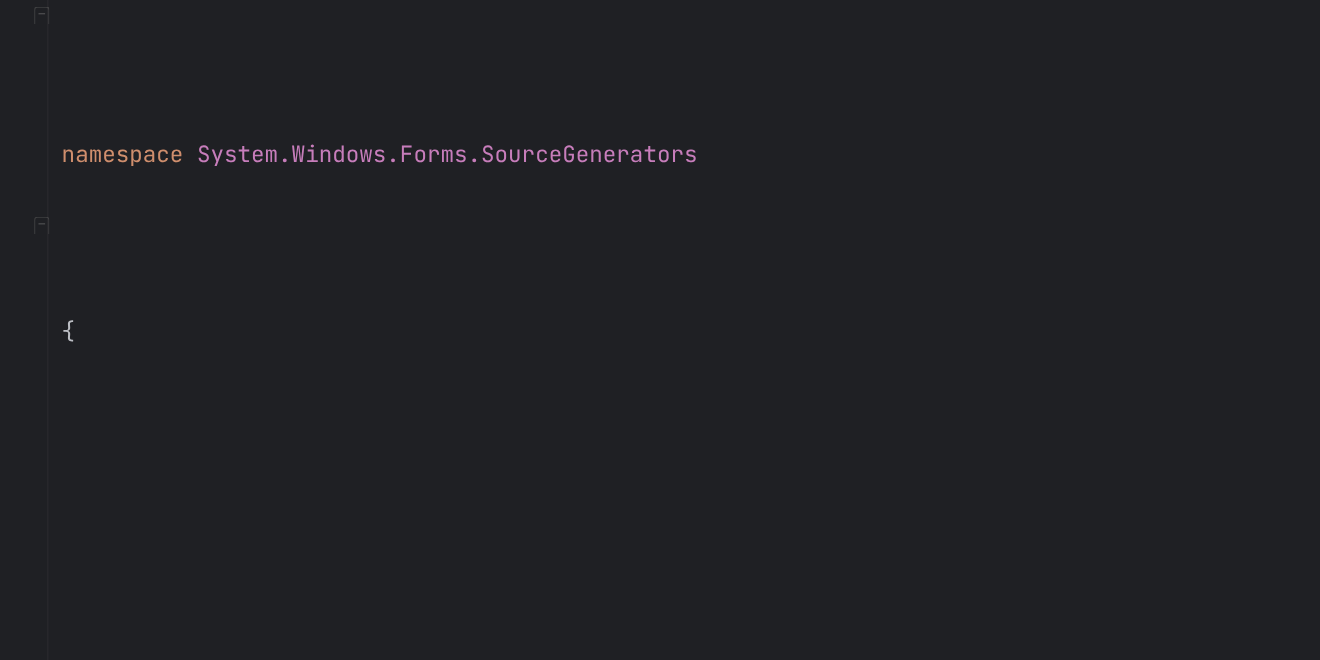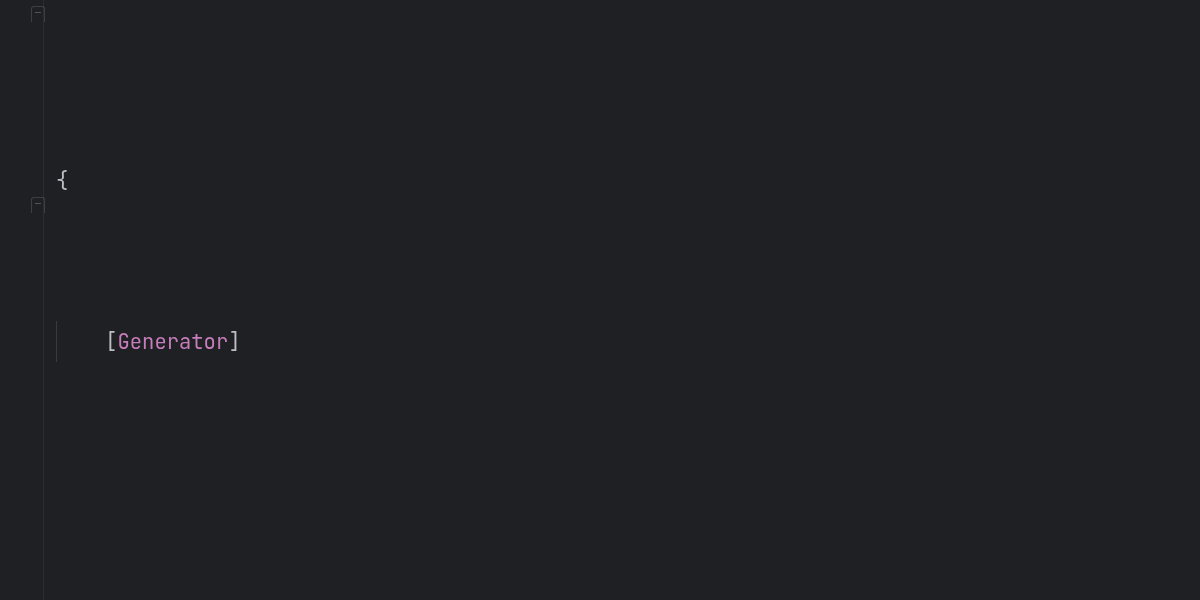--- a/index.html
+++ b/index.html
@@ -69,24 +69,24 @@
 </head>
 <body>
 
 <div class="gutter">
   <div class="fold-marker" style="top:6px"></div>
   <div class="fold-marker" style="top:197px"></div>
 </div>
 
 <div class="code-area">
 
+  <div class="line"><span class="kw">namespace </span><span class="type">System.Windows.Forms.SourceGenerators</span></div>
 
   <div class="line"><span class="txt">{</span></div>
 
-  <div class="line"><span class="ind-guide" style="left:12px"></span>    <span class="txt">[</span><span class="ann">Generator</span><span class="txt">]</span></div>
 
   
 
   
 
   
 
   
 
   

